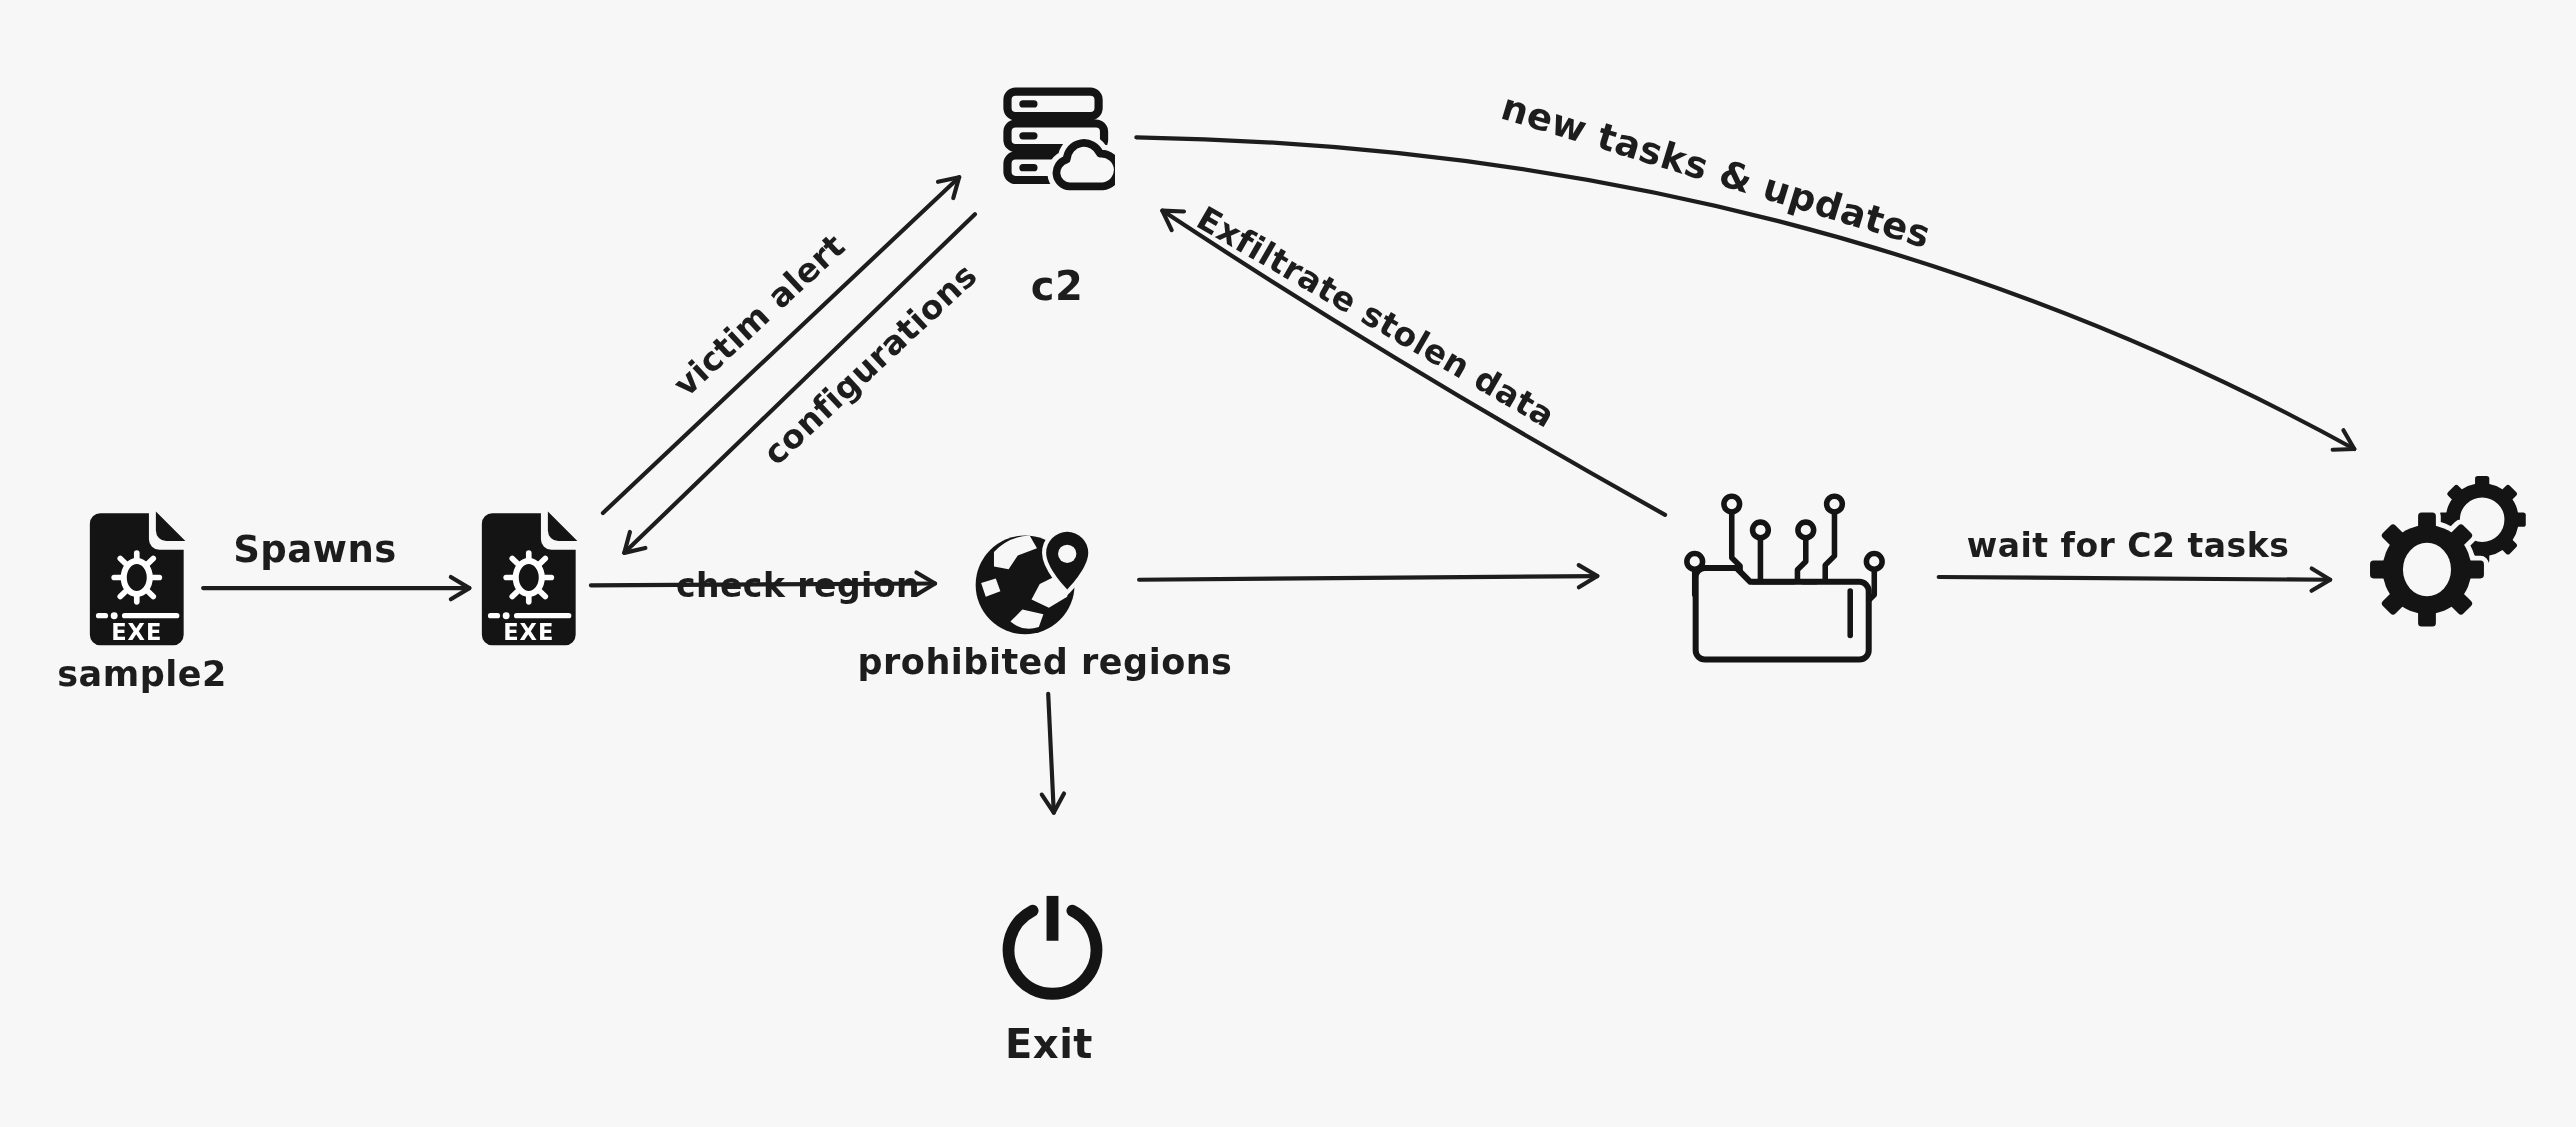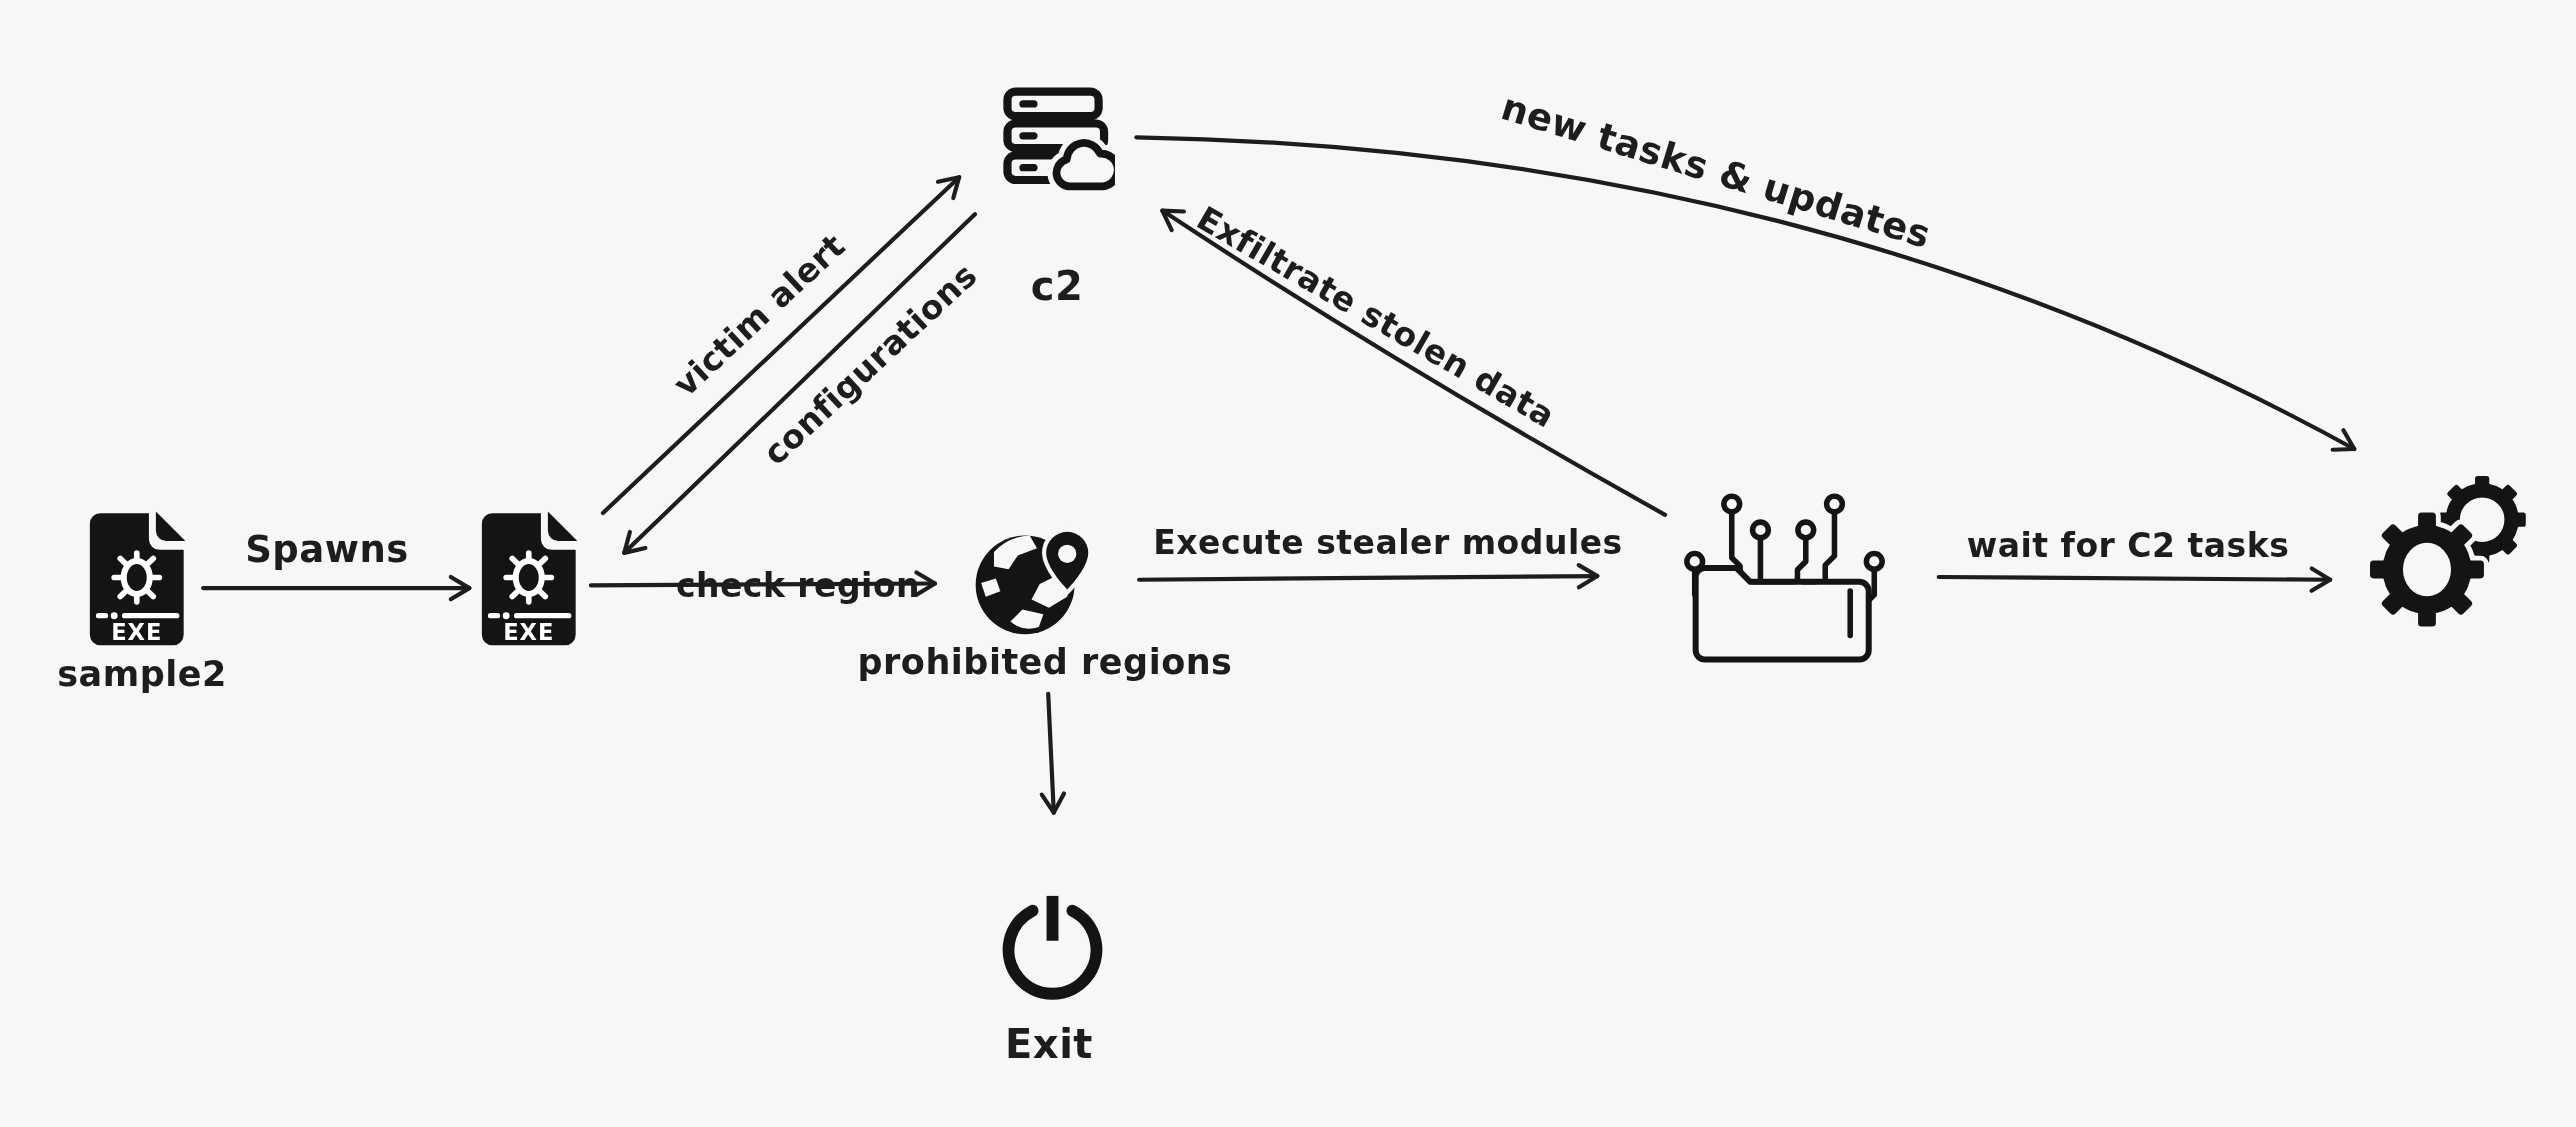--- a/index.html
+++ b/index.html
@@ -42,25 +42,24 @@
       <path d="M1051,231 L673,596" marker-end="url(#ah)"></path>
       <path d="M637,631 L1008,629" marker-end="url(#ah)"></path>
       <path d="M1228,625 L1722,621" marker-end="url(#ah)"></path>
       <path d="M1795,555 Q1500,390 1253,227" marker-end="url(#ah)"></path>
       <path d="M1225,148 Q1950,160 2538,484" marker-end="url(#ah)"></path>
       <path d="M2090,622 L2512,625" marker-end="url(#ah)"></path>
       <path d="M1130,748 L1136,876" marker-end="url(#ah)"></path>
     </g>
   </svg>
 
-  <div class="lbl" style="left:327px;top:549px;font-size:37px;text-align:right;">Spawns</div>
+  <div class="lbl" style="left:315px;top:549px;font-size:37px;text-align:right;">Spawns</div>
   <div class="lbl" style="left:759px;top:315px;--rot:-43deg;">victim alert</div>
   <div class="lbl" style="left:870px;top:364px;--rot:-43deg;">configurations</div>
   <div class="lbl" style="left:798px;top:585px;">check region</div>
-  <div class="lbl" style="left:1388px;top:542px;">Execute stealer modules</div>
   <div class="lbl" style="left:1376px;top:317px;--rot:30deg;">Exfiltrate stolen data</div>
   <div class="lbl" style="left:1716px;top:171px;--rot:17deg;font-size:37px;">new tasks &amp; updates</div>
   <div class="lbl" style="left:2128px;top:545px;text-align:center;">wait for C2 tasks</div>
 
   <div class="node" style="left:86px;top:508px;width:105px;height:139px;">
     <svg viewBox="0 0 120 160">
       <path d="M16,6 H72 V36 a12,12 0 0 0 12,12 H112 V146 a12,12 0 0 1 -12,12 H16 a12,12 0 0 1 -12,-12 V18 a12,12 0 0 1 12,-12 Z" fill="#141414"></path>
       <path d="M80,4 L114,38 L92,38 a12,12 0 0 1 -12,-12 Z" fill="#141414"></path>
       <ellipse cx="58" cy="80" rx="15" ry="19" fill="none" stroke="#ffffff" stroke-width="7"></ellipse>
       <g stroke="#ffffff" stroke-width="6.5" stroke-linecap="round">

